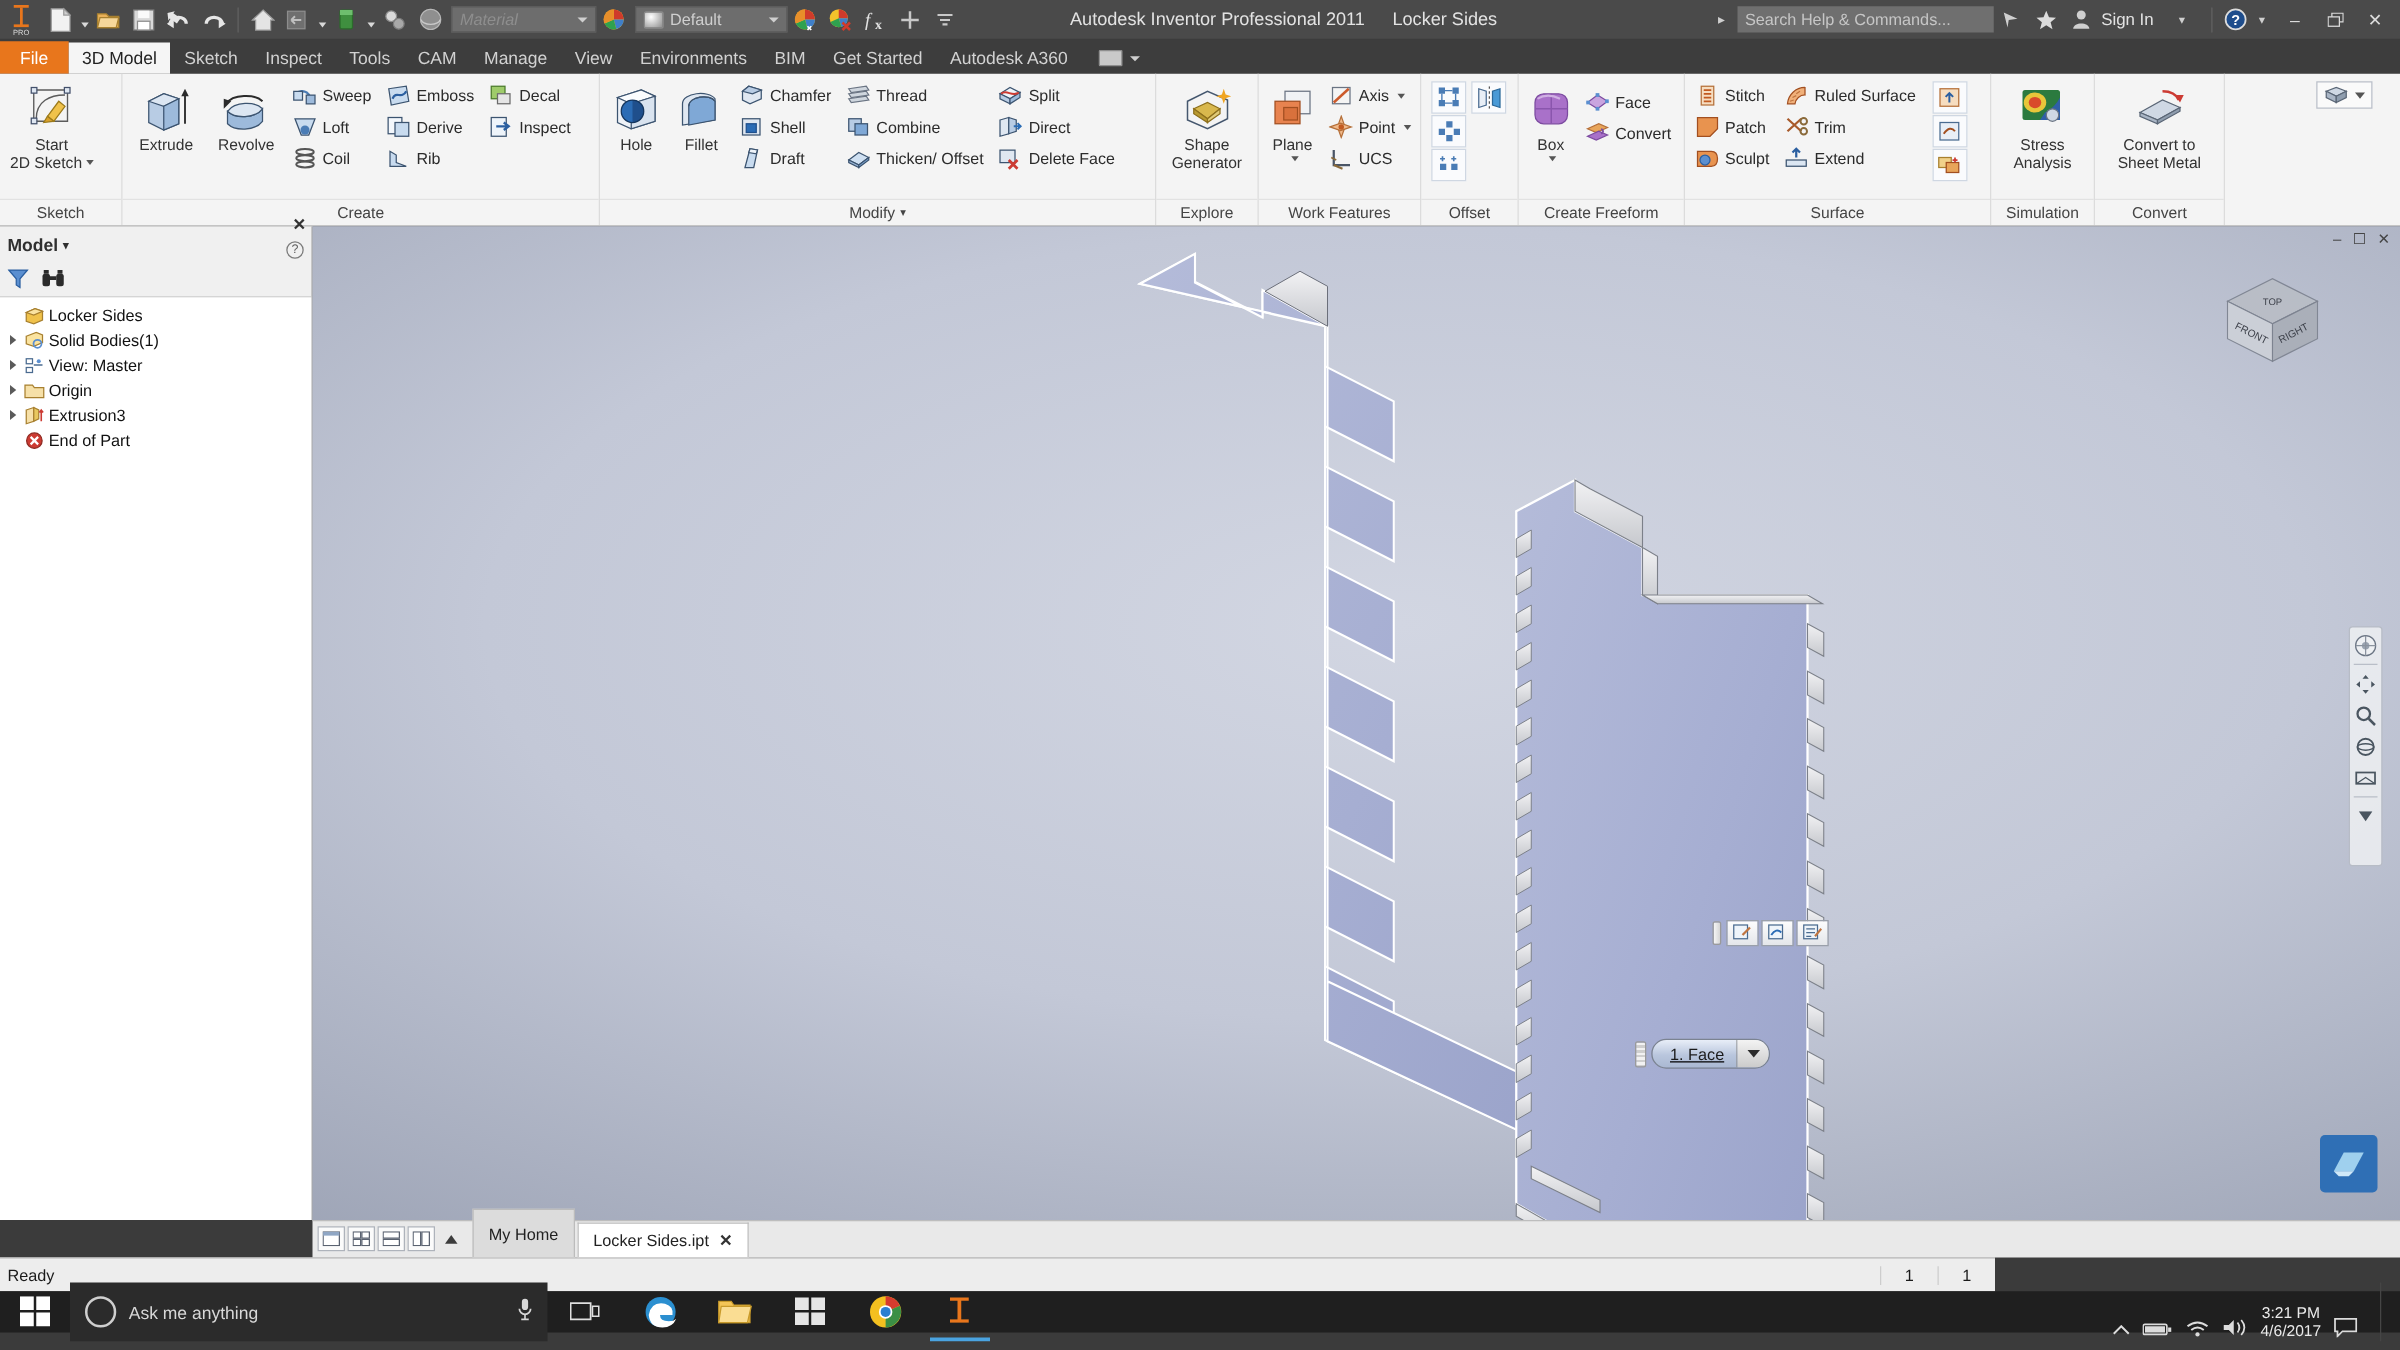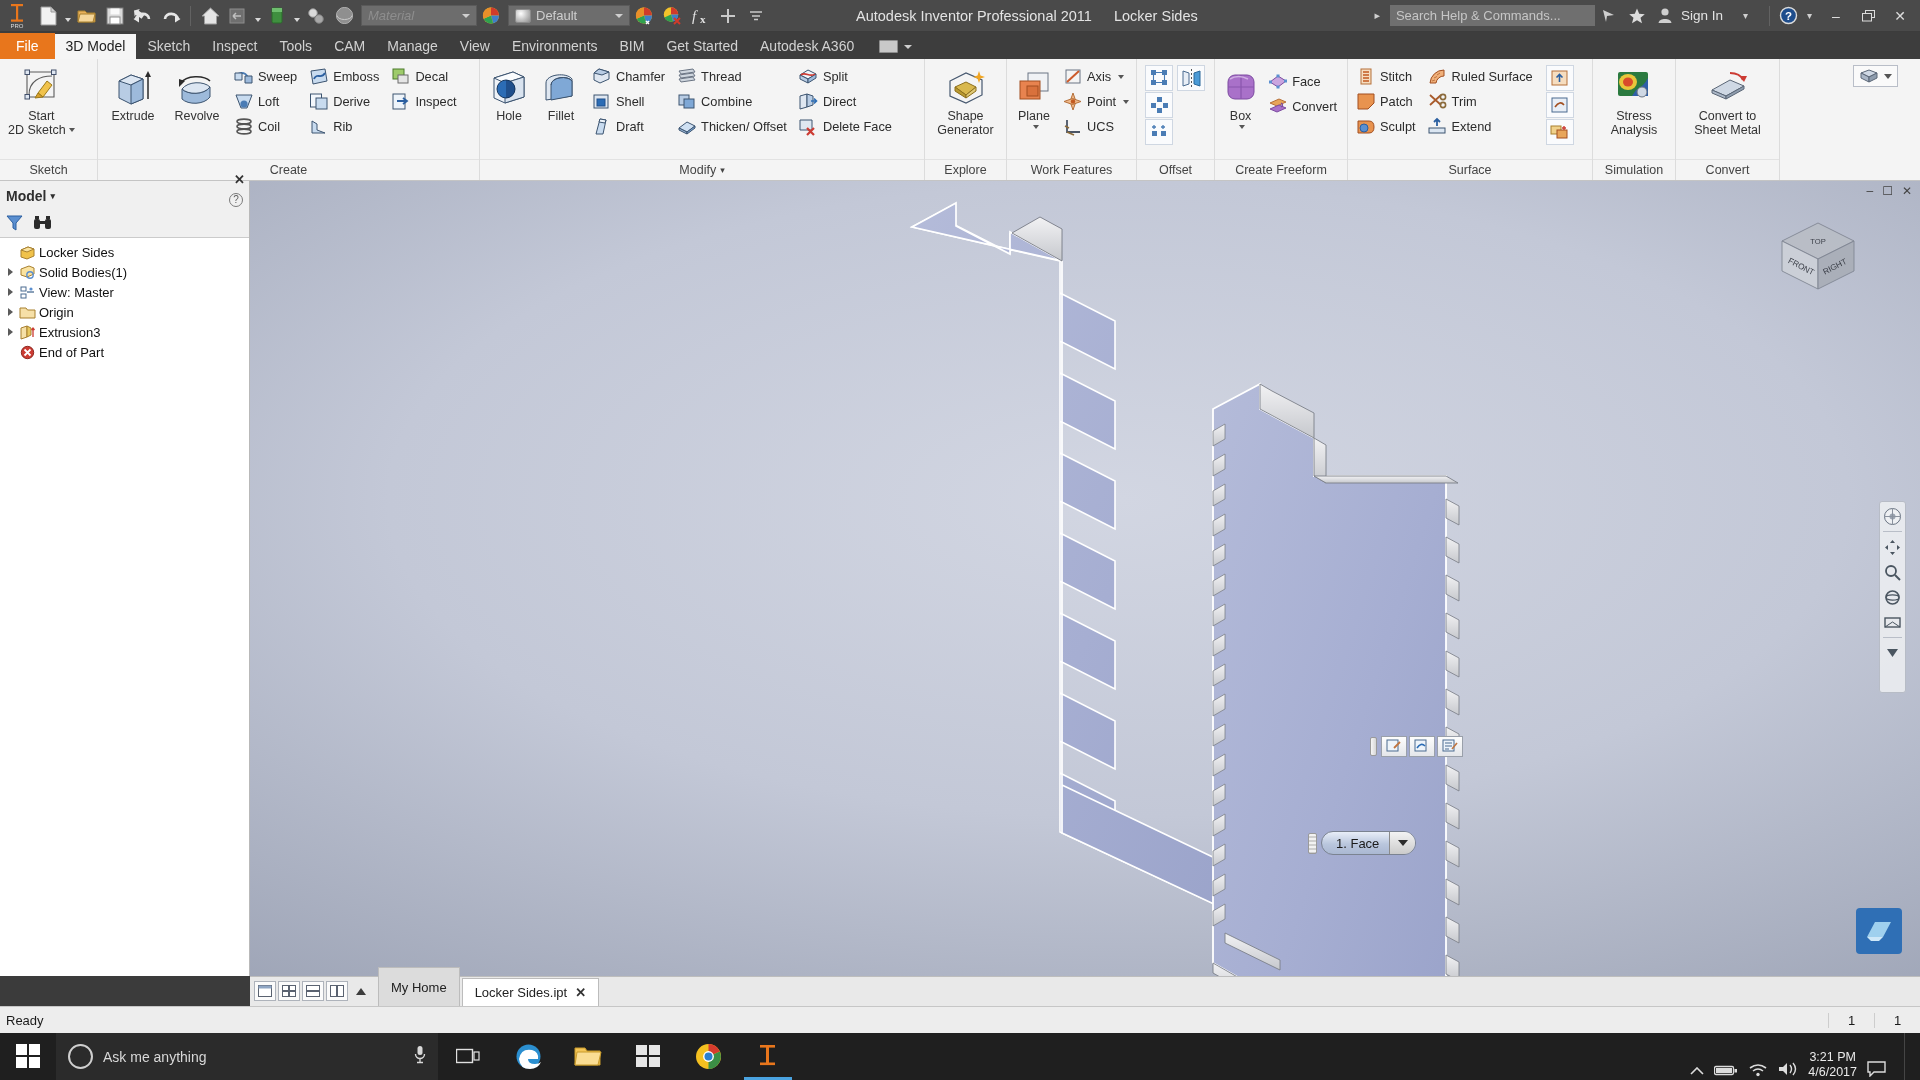--- a/index.html
+++ b/index.html
@@ -148,21 +148,21 @@
   
   .minitb {
     position:absolute; left:1120px; top:554px; height:22px; display:flex; align-items:center;
   }
   .minitb .grip { width:7px; height:19px;
     background:linear-gradient(to right,#f6f6f6,#d6d6d6); border:1px solid #9a9a9a; border-radius:2px; margin-right:4px; }
   .minitb .mbtn { width:26px; height:21px; background:linear-gradient(#fdfdfd,#e4e6ea);
     border:1px solid #9aa0aa; margin-right:2px; display:flex; align-items:center; justify-content:center; }
 
   
-  .facesel { position:absolute; left:1058px; top:650px; display:flex; align-items:center; }
+  .facesel { position:absolute; left:1058px; top:650px; display:flex; align-items:center;text-decoration:underline; }
   .facesel .grip { width:9px; height:21px; border:1px solid #9a9a9a; border-radius:2px;
     background:repeating-linear-gradient(to bottom,#f2f2f2 0 2px,#cfcfcf 2px 4px); margin-right:4px; }
   .facesel .fs-combo {
     height:24px; width:95px; border:1px solid #7b8391; border-radius:12px;
     background:linear-gradient(#e8eef8,#b9c6dd 55%,#aab8d2);
     display:flex; align-items:center; position:relative; padding-left:14px;
   }
   .facesel .fs-lbl { font-size:13px; color:#1b1b1b; }
   .facesel .fs-btn {
     position:absolute; right:0; top:0; width:26px; height:22px;
@@ -187,31 +187,31 @@
   .dtab {
     height:39px; padding:0 12px; display:flex; align-items:center; gap:8px;
     background:#dcdcdc; border:1px solid #bcbcbc; border-bottom:none; font-size:13px; color:#222;
     margin-left:2px;
   }
   .dtab.active { background:#fff; height:28px; }
   .dtab .x { font-size:13px; font-weight:bold; color:#333; }
 
   
   .statusbar {
-    position:absolute; left:0; top:1006px; width:1920px; height:27px;
+    position:absolute; left:0; top:1006px; width:1596px; height:27px;
     background:#ededed; border-top:1px solid #c6c6c6; display:flex; align-items:center;
     font-size:13px; color:#1a1a1a;
   }
   .statusbar .ready { padding-left:6px; }
   .sb-right { margin-left:auto; display:flex; }
   .sb-cell { width:46px; text-align:center; border-left:1px solid #cdcdcd; }
 
   
   .taskbar {
-    position:absolute; left:0; top:1033px; width:1920px; height:47px; background:#1f1f1f;
+    position:absolute; left:0; top:1033px; width:1920px; height:33px; background:#1f1f1f;
     display:flex; align-items:center;
   }
   .tb-start { width:56px; height:47px; display:flex; align-items:center; justify-content:center; }
   .tb-search {
     width:382px; height:47px; background:#2b2b2b; display:flex; align-items:center; gap:10px; padding:0 12px;
   }
   .tb-search .circ { width:25px; height:25px; border:2px solid #cfcfcf; border-radius:50%; }
   .tb-search .txt { color:#d8d8d8; font-size:14px; flex:1; }
   .tb-item { width:60px; height:47px; display:flex; align-items:center; justify-content:center; position:relative; }
   .tb-item.on::after { content:""; position:absolute; bottom:0; left:6px; right:6px; height:3px; background:#4aa3e0; }

